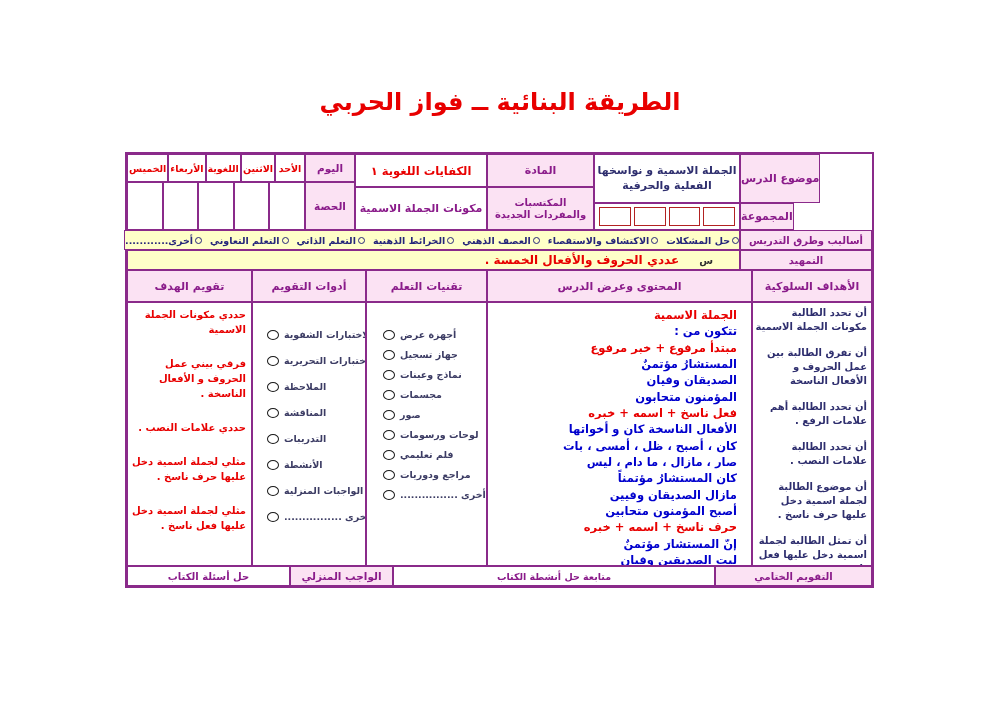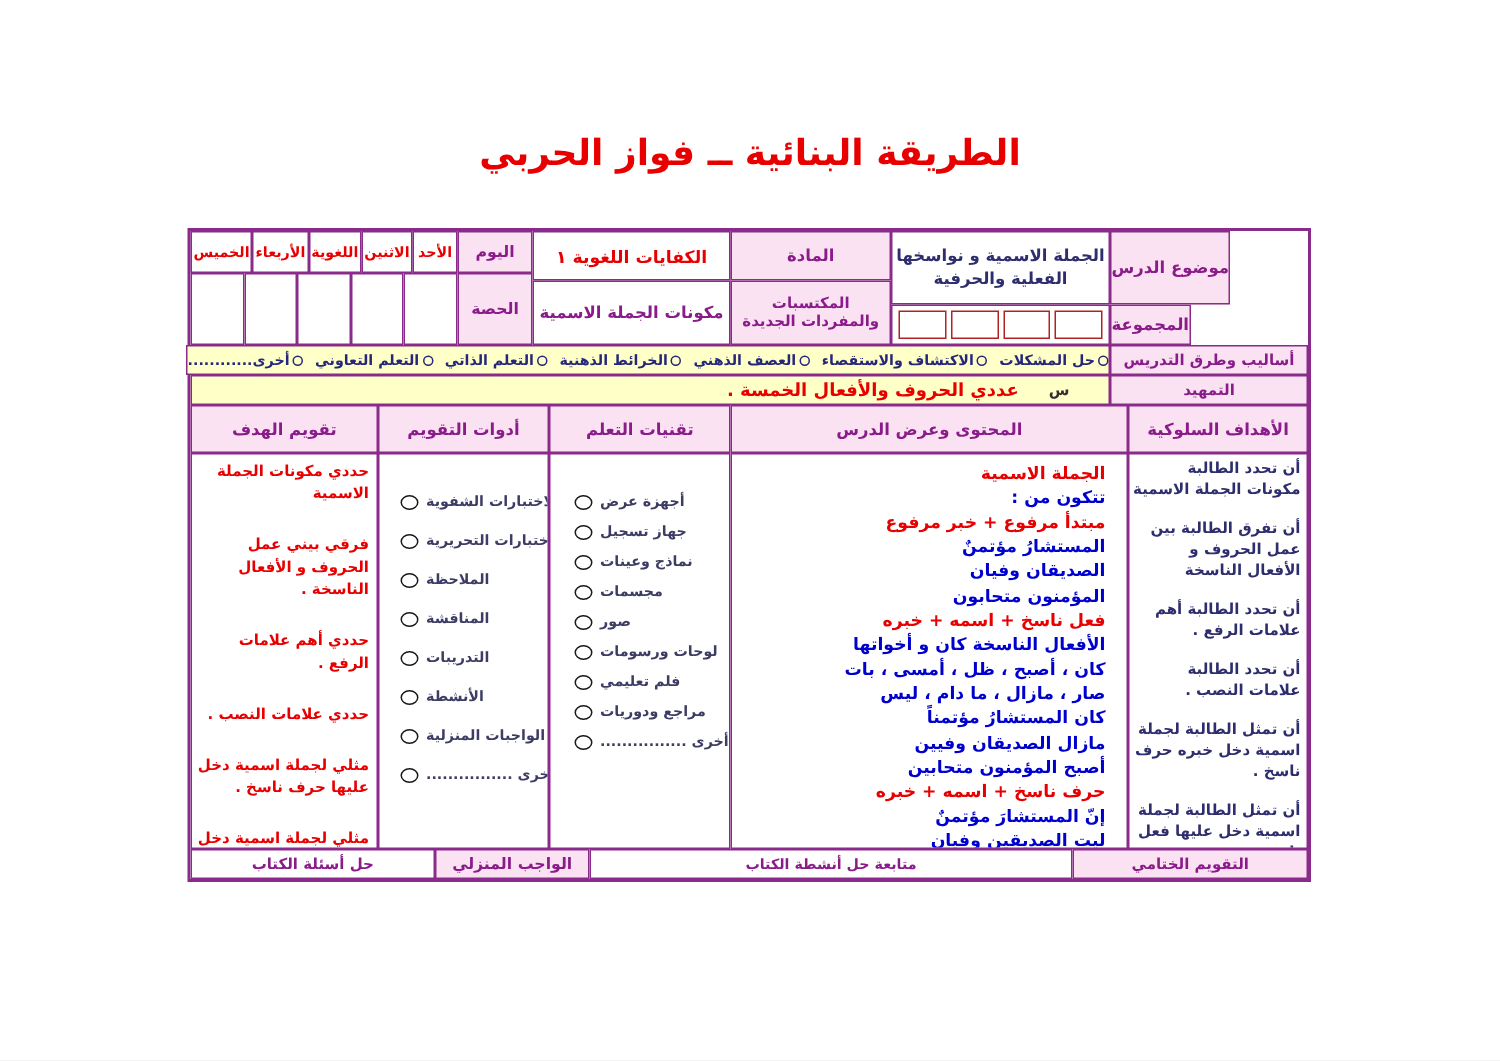--- a/index.html
+++ b/index.html
@@ -189,21 +189,21 @@
 
     <div class="cols">
 
       <div class="col col-obj">
         <div class="c lbl col-head">الأهداف السلوكية</div>
         <div class="col-body obj-body">
             <div class="obj-item">أن تحدد الطالبة مكونات الجملة الاسمية</div>
             <div class="obj-item">أن تفرق الطالبة بين عمل الحروف و الأفعال الناسخة</div>
             <div class="obj-item">أن تحدد الطالبة أهم علامات الرفع .</div>
             <div class="obj-item">أن تحدد الطالبة علامات النصب .</div>
-            <div class="obj-item">أن تمثل الطالبة لجملة اسمية دخل خبره حرف ناسخ .</div>
+            <div class="obj-item">أن موضوع الطالبة لجملة اسمية دخل عليها حرف ناسخ .</div>
             <div class="obj-item">أن تمثل الطالبة لجملة اسمية دخل عليها فعل ناسخ .</div>
           </div>
       </div>
 
       <div class="col col-content">
         <div class="c lbl col-head">المحتوى وعرض الدرس</div>
         <div class="col-body content-body">
             <div class="content-line" style="color: rgb(232, 0, 0);">الجملة الاسمية</div>
             <div class="content-line" style="color: rgb(0, 0, 205);">تتكون من :</div>
             <div class="content-line" style="color: rgb(232, 0, 0);">مبتدأ مرفوع + خبر مرفوع</div>
@@ -302,21 +302,20 @@
             <span class="chk-label">أخرى ................</span>
           </div>
           </div>
       </div>
 
       <div class="col col-eval">
         <div class="c lbl col-head">تقويم الهدف</div>
         <div class="col-body eval-body">
             <div class="eval-item">حددي مكونات الجملة الاسمية</div>
             <div class="eval-item">فرقي بيني عمل الحروف و الأفعال الناسخة .</div>
-            <div class="eval-item">حددي أهم علامات الرفع .</div>
             <div class="eval-item">حددي علامات النصب .</div>
             <div class="eval-item">مثلي لجملة اسمية دخل عليها حرف ناسخ .</div>
             <div class="eval-item">مثلي لجملة اسمية دخل عليها فعل ناسخ .</div>
           </div>
       </div>
     </div>
 
     <div class="foot">
       <div class="c lbl f-final">التقويم الختامي</div>
       <div class="c f-follow">متابعة حل أنشطة الكتاب</div>

